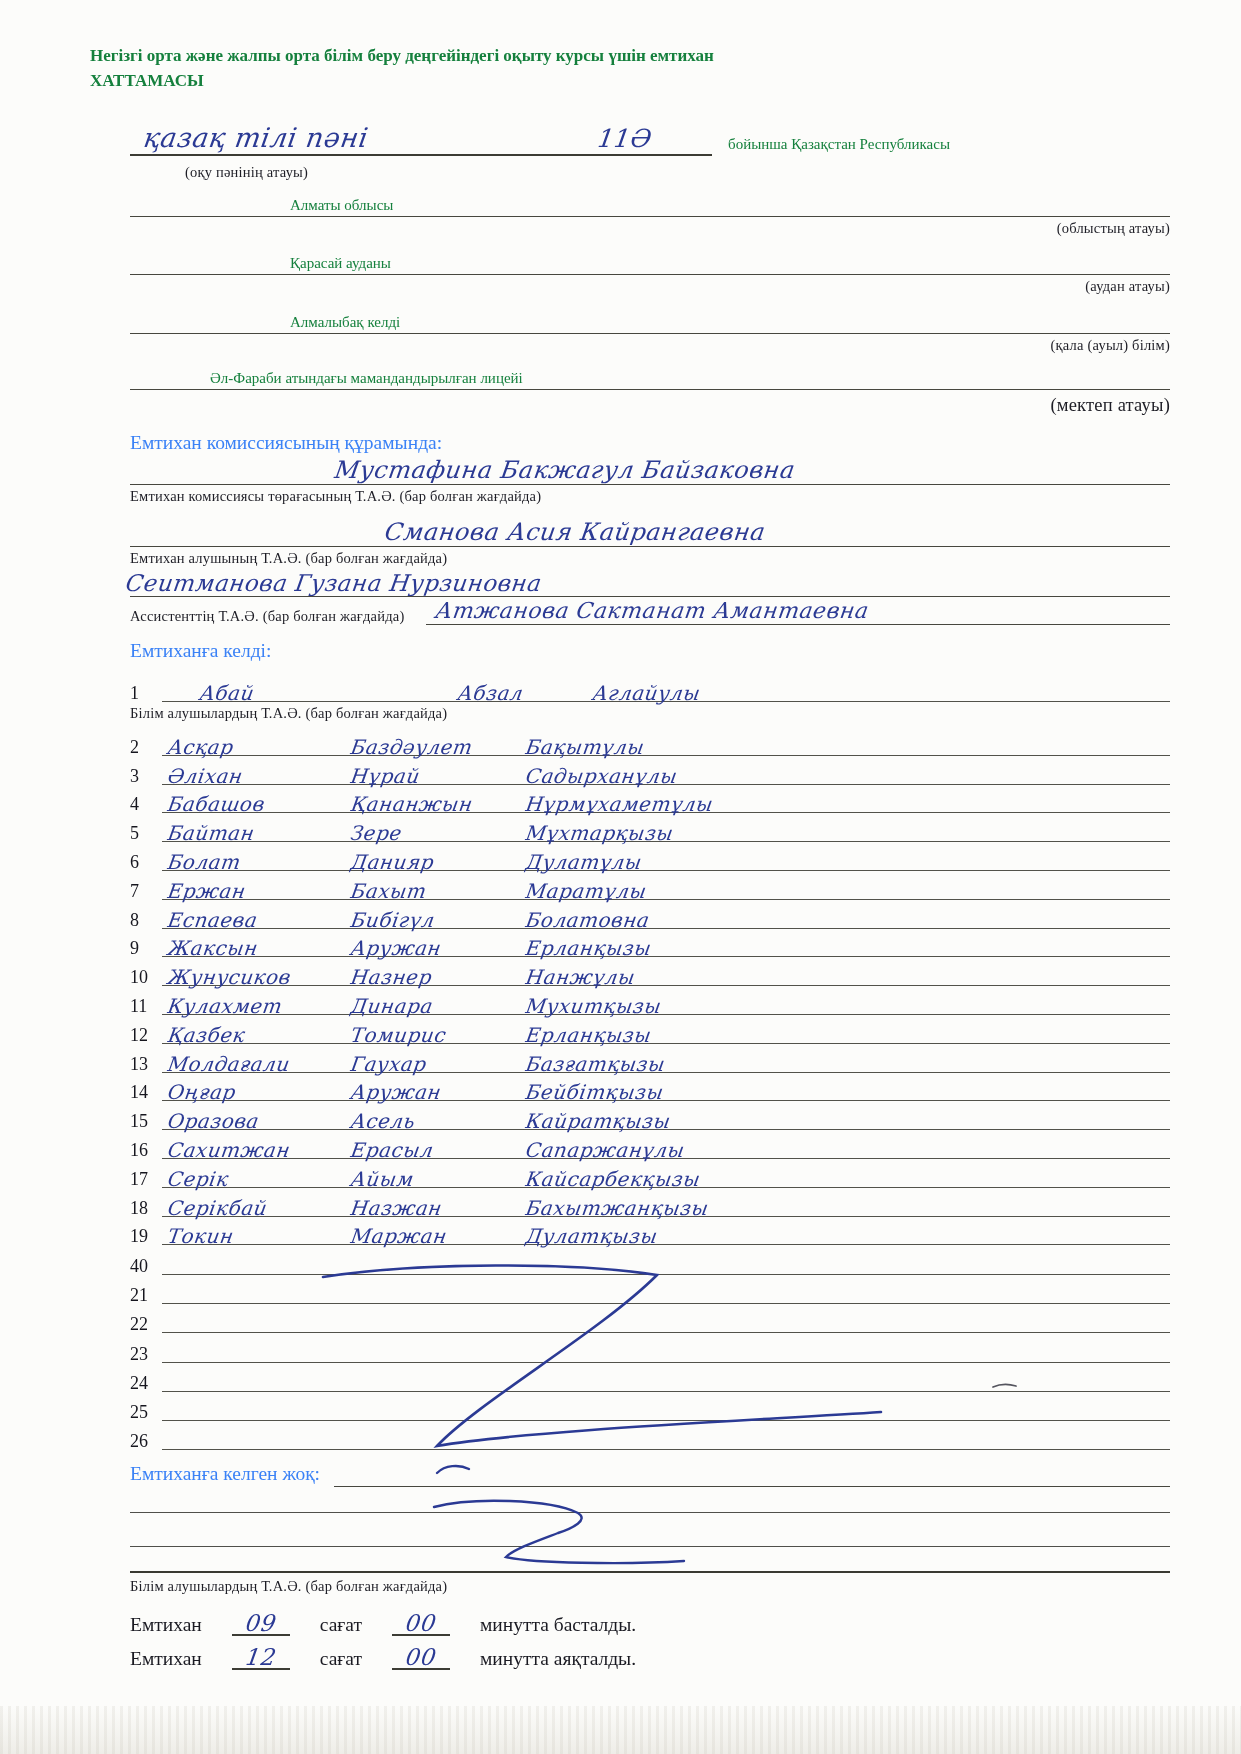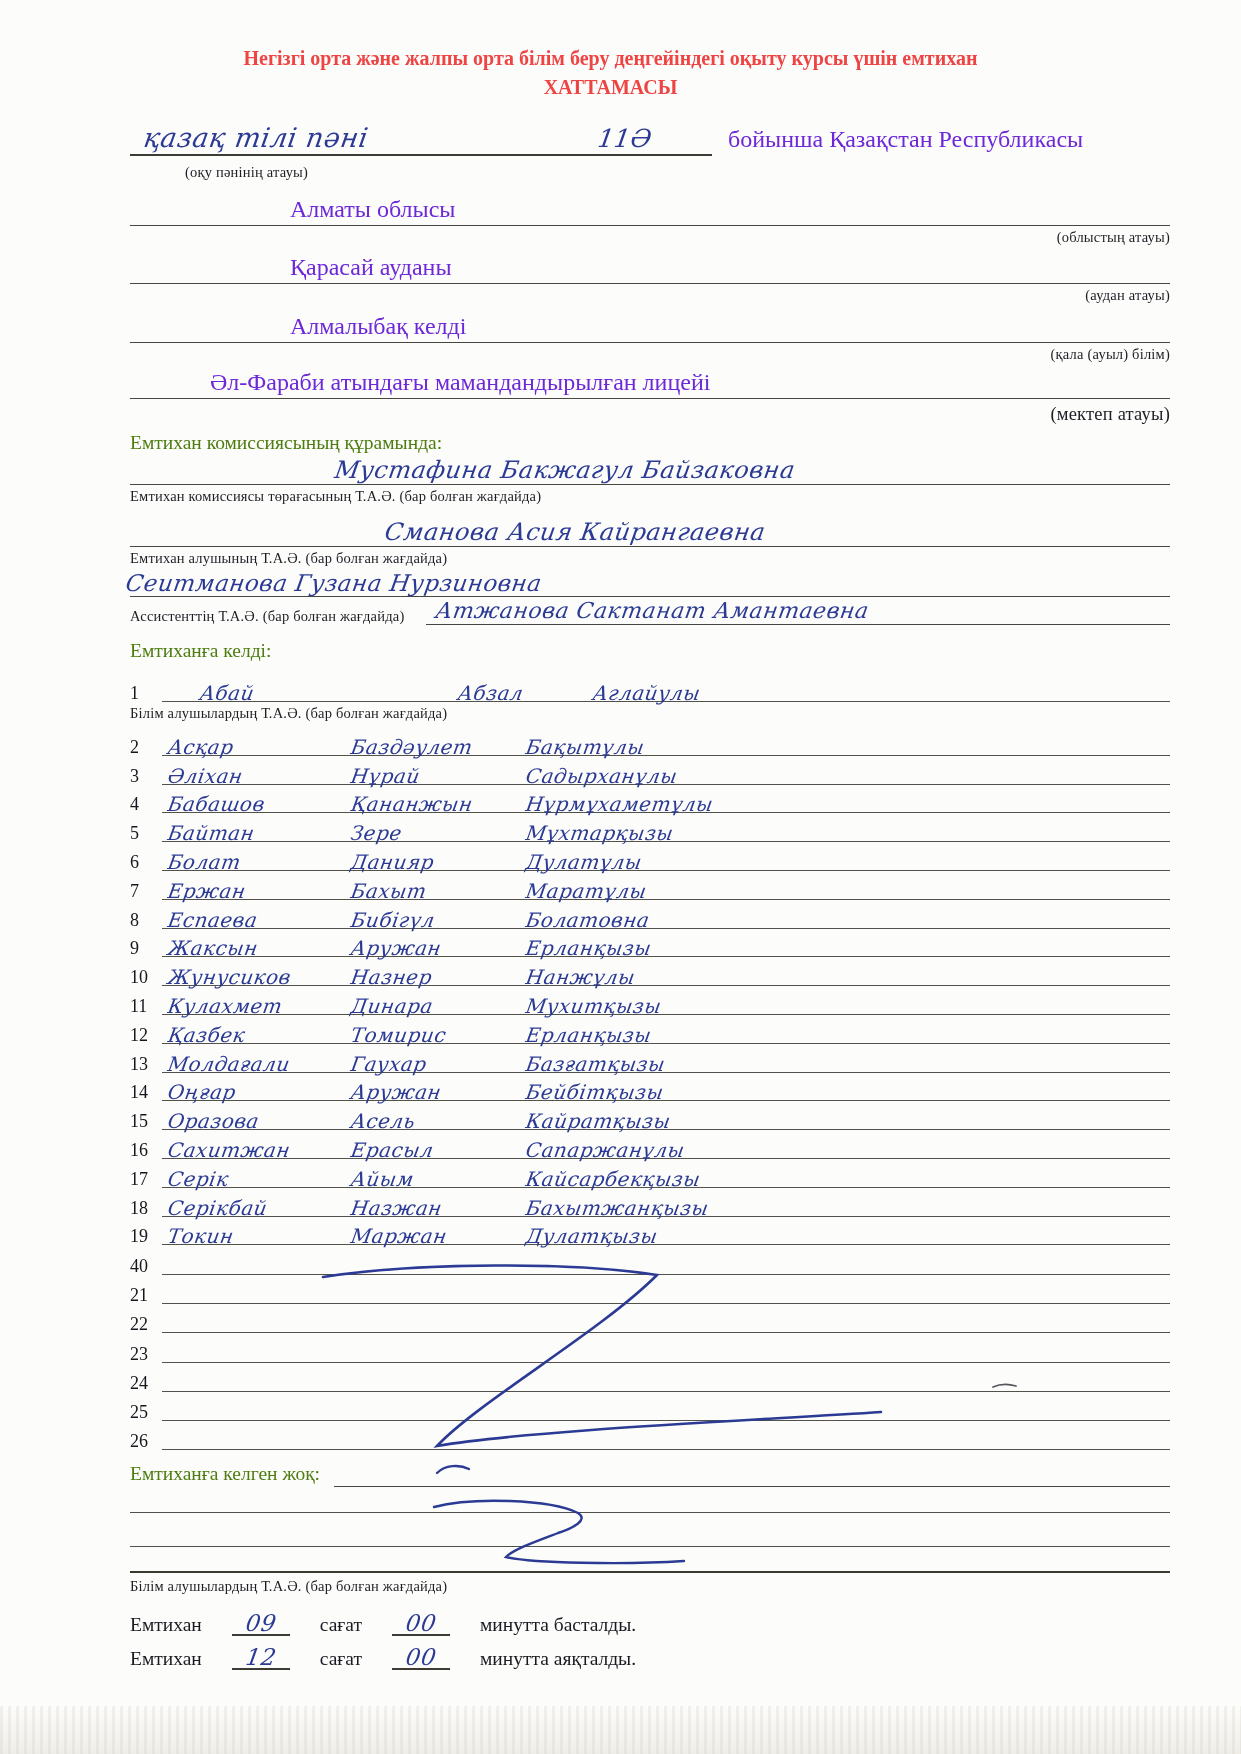--- a/index.html
+++ b/index.html
@@ -4,25 +4,25 @@
 <style>
   html,body{margin:0;padding:0;}
   body{background:#e8e8e4;}
   .sheet{
     position:relative; width:1241px; height:1754px; overflow:hidden;
     background:#fcfcfa;
     font-family:"Liberation Serif", serif;
     color:#1a1a22;
   }
   
-  .title{position:absolute; top:44px; left:90px; right:110px; text-align:center;
-         font-weight:bold; font-size:20px; line-height:1.45; color:#ef4444;}
+  .title{position:absolute; top:44px; left:90px; right:110px; text-align:left;
+         font-weight:bold; font-size:17px; line-height:1.45; color:#15803d;}
   .caption{font-size:14.5px; color:#1e1e26; letter-spacing:.2px;}
-  .printed{font-size:24px; color:#6d28d9;}
-  .heading{font-size:19.5px; color:#4d7c0f;}
+  .printed{font-size:15px; color:#15803d;}
+  .heading{font-size:19.5px; color:#3b82f6;}
   .rule{border-bottom:1.6px solid #47473f;}
   
   .hw{font-family:"DejaVu Serif", serif; font-style:italic; color:#2b3a94;
       display:inline-block; transform:skewX(-9deg); letter-spacing:.5px; white-space:nowrap;}
   
   .subject-row{position:absolute; top:122px; left:130px; right:71px; display:flex; align-items:flex-end;}
   .subject-line{width:508px; border-bottom:2px solid #3c3c34; display:flex; justify-content:space-between;
                 padding:0 60px 1px 14px; align-items:flex-end;}
   .subject-hw{font-size:27px;}
   .subject-class{font-size:25px;}

